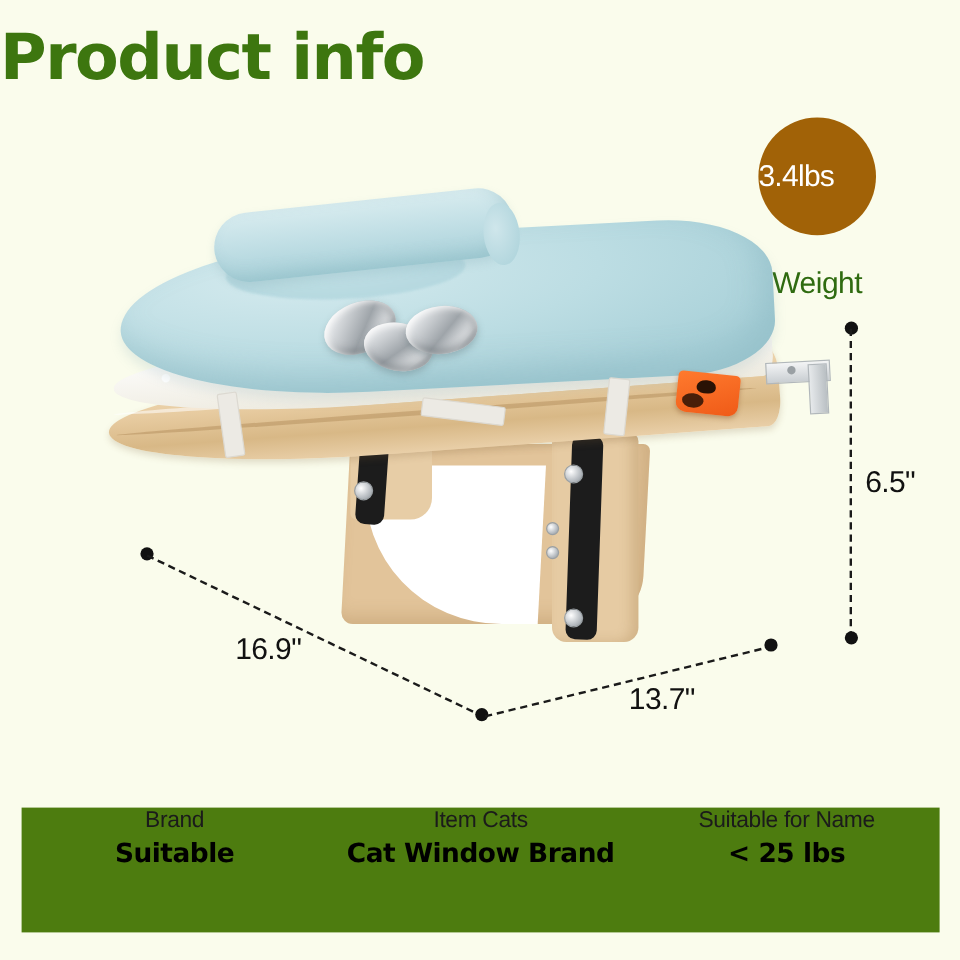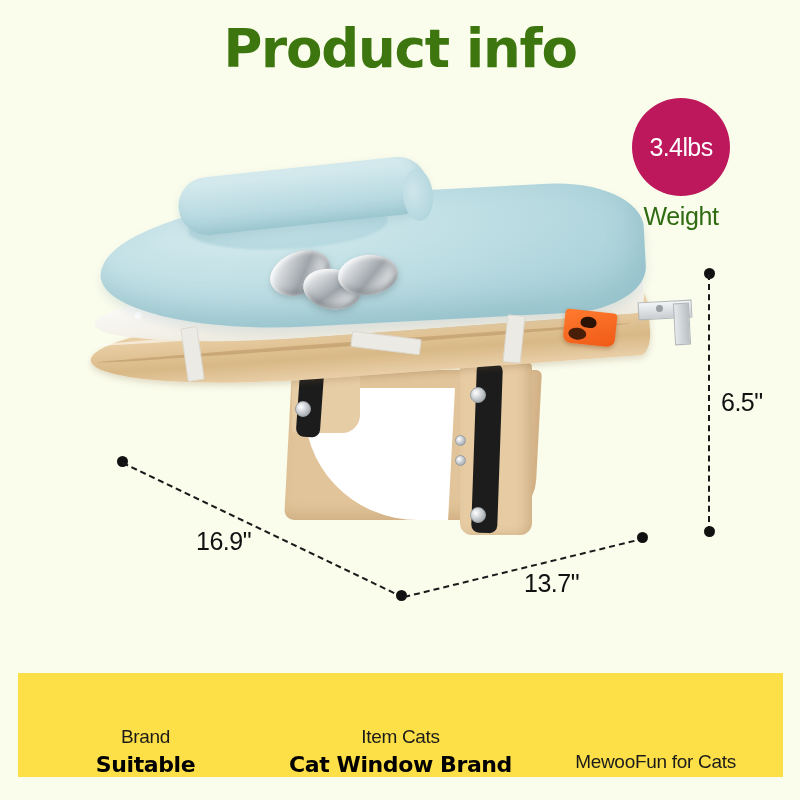--- a/index.html
+++ b/index.html
@@ -8,41 +8,41 @@
     background:#fafcec;
     font-family:"Liberation Sans", sans-serif;
     overflow:hidden;
     position:relative;
   }
   .page{position:absolute;inset:0;width:800px;height:800px;}
 
   
   .title{
     position:absolute;left:0;top:22px;width:800px;
-    text-align:center;
+    text-align:left;
     font-size:53px;font-weight:bold;
     letter-spacing:-1.2px;
     color:#3d760f;
     font-family:"DejaVu Sans", sans-serif;
     line-height:1;
   }
 
   
   .badge-wrap{position:absolute;left:621px;top:98px;width:120px;text-align:center;}
   .badge-circle{
     width:98px;height:98px;border-radius:50%;
-    background:#be185d;margin:0 auto;
-    display:flex;align-items:center;justify-content:center;
+    background:#a16207;margin:0 auto;
+    display:flex;align-items:center;
   }
   .badge-value{
     color:#ffffff;font-size:25px;font-weight:300;letter-spacing:-0.6px;
     font-family:"Liberation Sans", sans-serif;
   }
   .badge-label{
-    margin-top:6px;font-size:25px;color:#2f6b10;font-weight:400;
+    margin-top:26px;font-size:25px;color:#2f6b10;font-weight:400;
     letter-spacing:-0.4px;
     text-align:center;
   }
 
   
   .photo{position:absolute;left:70px;top:155px;width:620px;height:400px;}
 
   
   .leg-web{
     position:absolute;left:218px;top:215px;width:250px;height:150px;
@@ -203,22 +203,22 @@
   .dim-line{position:absolute;height:0;border-top:2px dashed #1a1a1a;transform-origin:0 0;}
   .dim-label{
     position:absolute;color:#111111;font-size:25px;font-weight:400;
     letter-spacing:-0.5px;font-family:"Liberation Sans", sans-serif;
     white-space:nowrap;
   }
 
   
   .specbar{
     position:absolute;left:18px;top:673px;width:765px;height:104px;
-    background:#fde047;
-    display:flex;align-items:flex-end;
+    background:#4d7c0f;
+    display:flex;align-items:flex-start;
   }
   .spec-col{flex:1;text-align:center;}
   .spec-label{
     font-size:19px;color:#1b1b1b;font-weight:400;letter-spacing:-0.3px;
     margin-bottom:4px;
   }
   .spec-value{
     font-size:22px;color:#000000;font-weight:bold;letter-spacing:-0.4px;
     font-family:"DejaVu Sans", sans-serif;
   }
@@ -291,17 +291,18 @@
   <div class="specbar">
     <div class="spec-col">
       <div class="spec-label">Brand</div>
       <div class="spec-value">Suitable</div>
     </div>
     <div class="spec-col">
       <div class="spec-label">Item Cats</div>
       <div class="spec-value">Cat Window Brand</div>
     </div>
     <div class="spec-col">
-      <div class="spec-label">MewooFun for Cats</div>
+      <div class="spec-label">Suitable for Name</div>
+      <div class="spec-value">&lt; 25 lbs</div>
     </div>
   </div>
 
 </div>
 
 </body></html>

